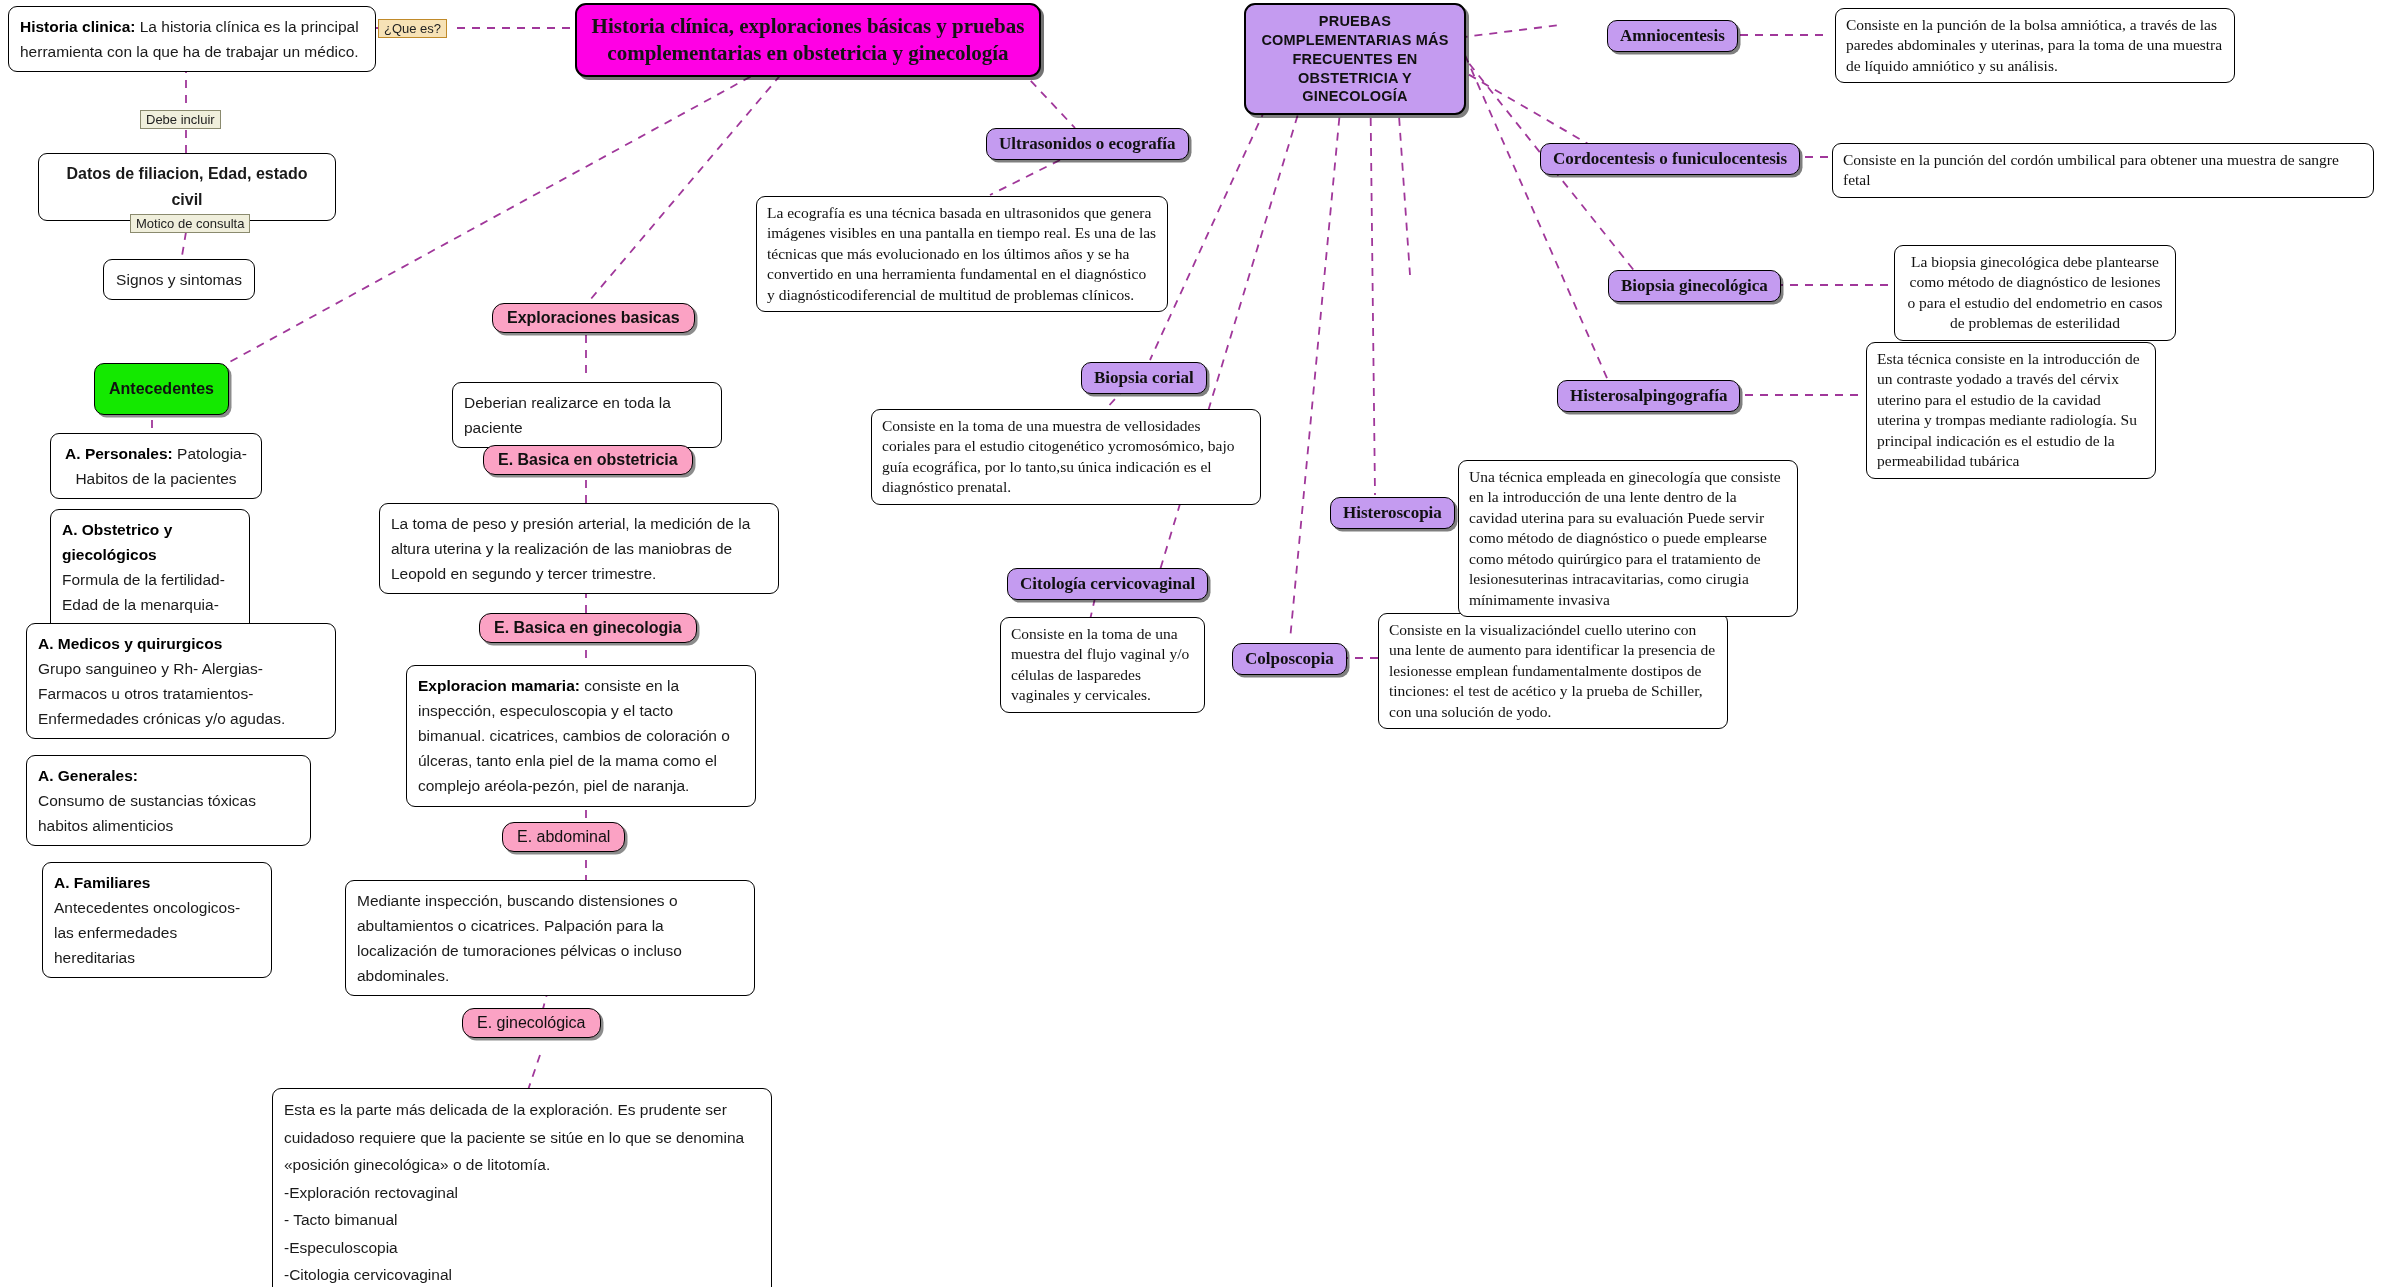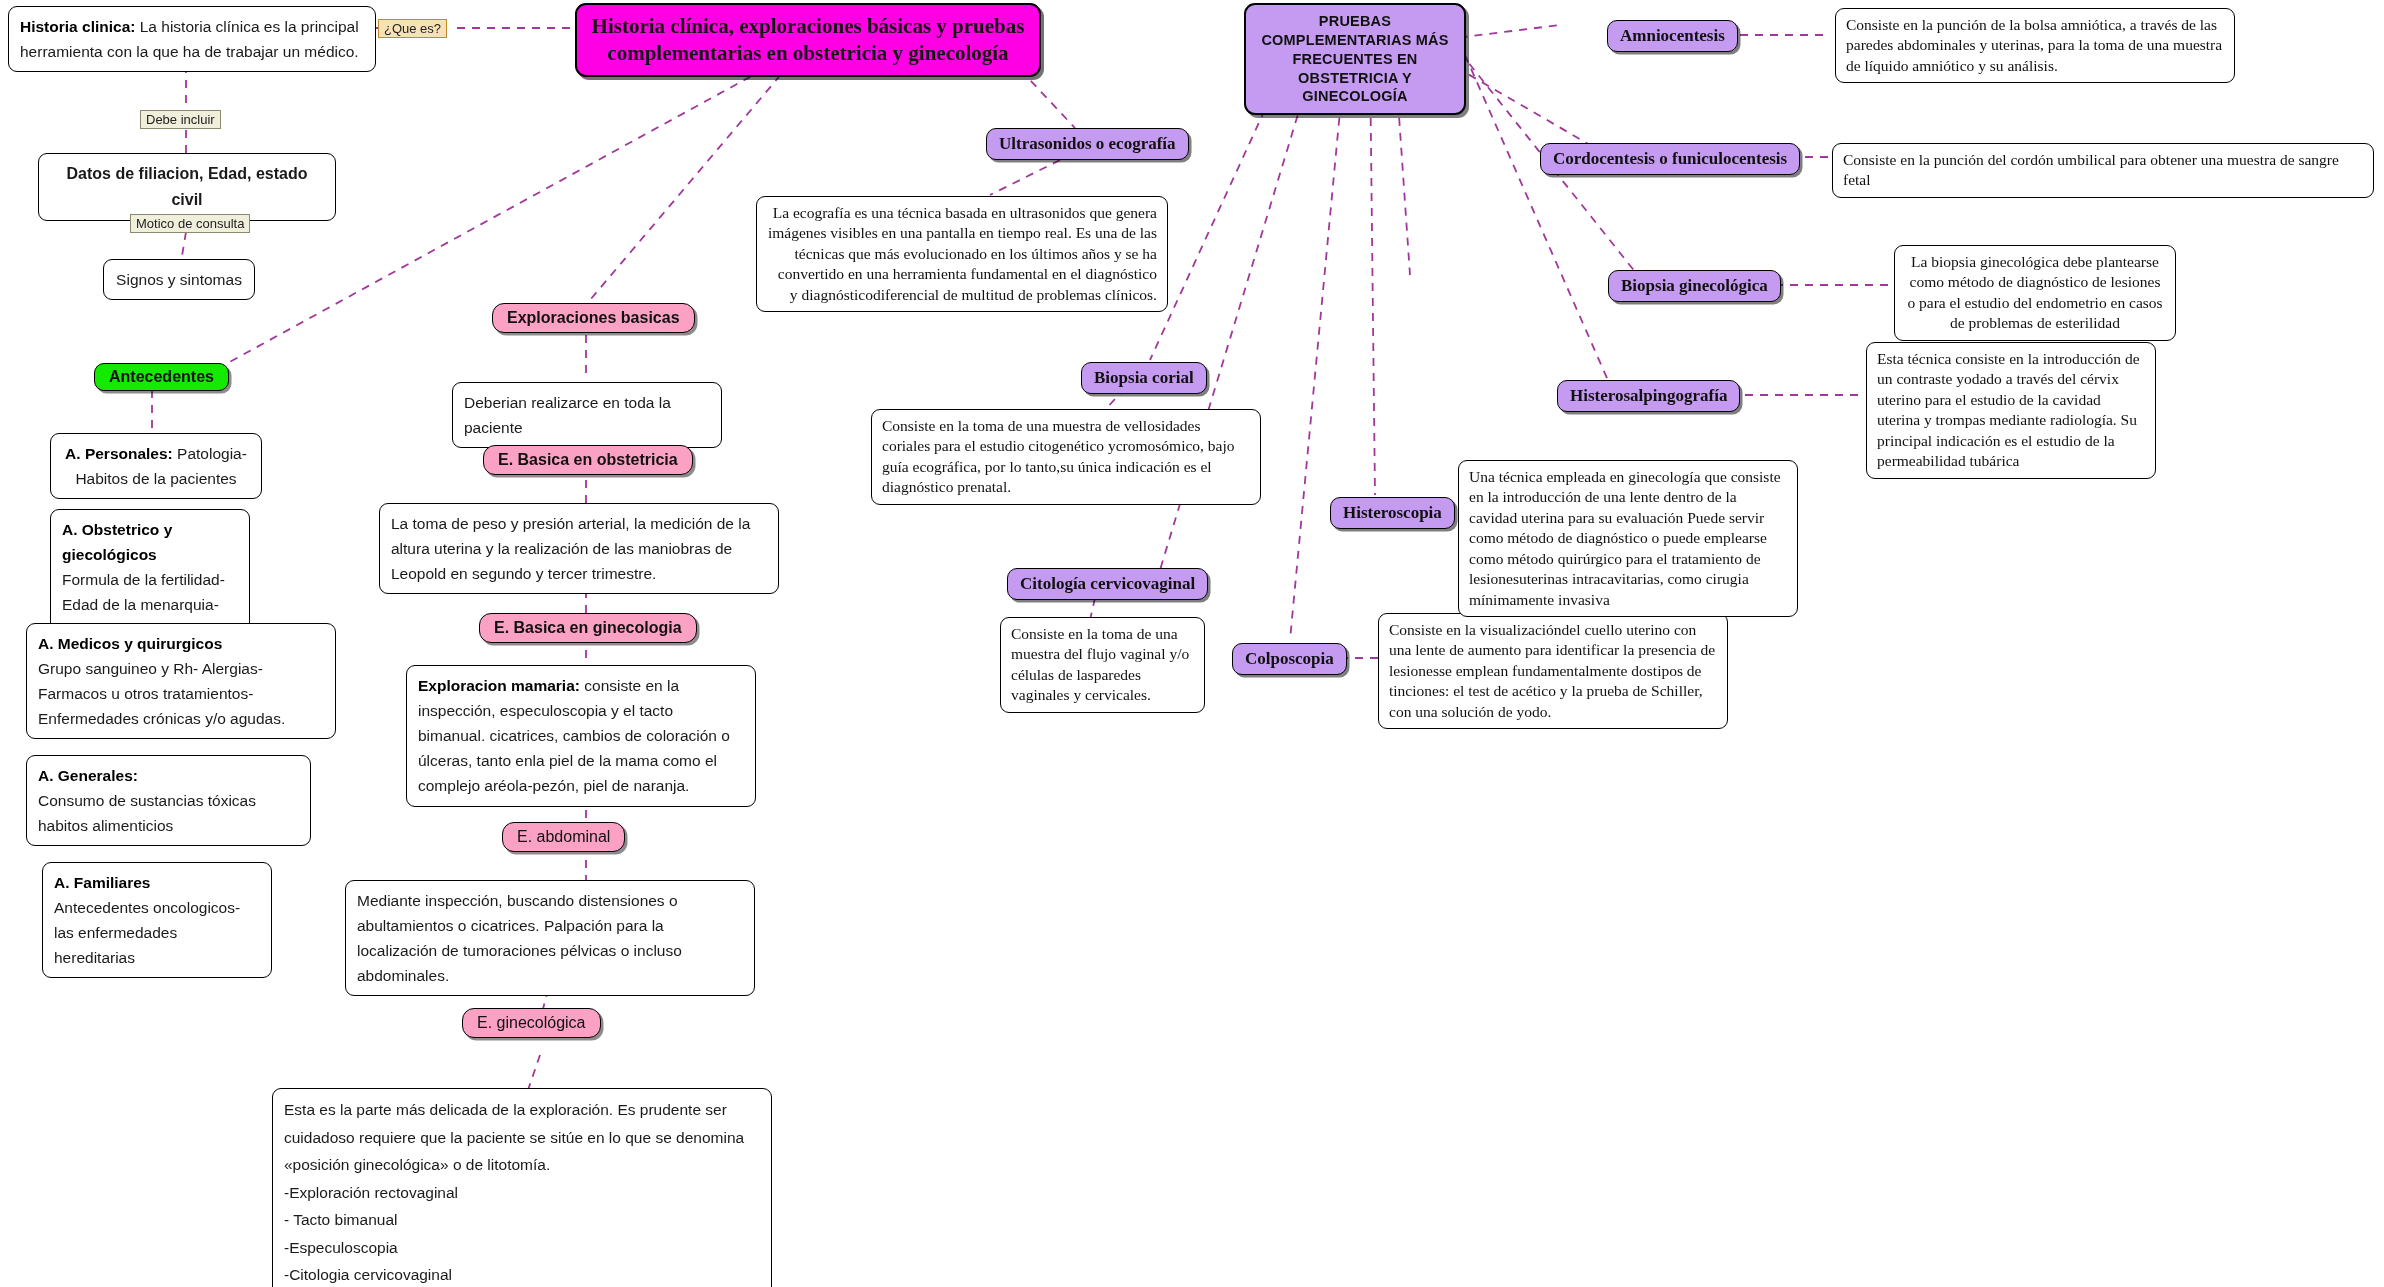--- a/index.html
+++ b/index.html
@@ -60,21 +60,21 @@
     font-weight:bold;font-size:16px;color:#111;text-align:center;
     padding:5px 14px;white-space:nowrap;
   }
   .knode.thin{font-weight:normal;}
 
   
   .gnode{
     background:#14e900;border:1.8px solid #000;border-radius:10px;
     box-shadow:2.5px 2.5px 0 rgba(0,0,0,.45);
     font-weight:bold;font-size:16px;color:#111;text-align:center;
-    padding:4px 14px;white-space:nowrap;
+    padding:16px 14px;white-space:nowrap;
   }
 
   
   .llabel{
     background:#f0efdc;border:1px solid #8a8a6e;
     font-size:13px;color:#222;padding:1px 5px;white-space:nowrap;
   }
   .llabel.orange{background:#f7e2b6;border-color:#c08a2a;}
 </style>
 </head>
@@ -219,21 +219,21 @@
     <div>-Exploración rectovaginal</div>
     <div>- Tacto bimanual</div>
     <div>-Especuloscopia</div>
     <div>-Citologia cervicovaginal</div>
 
   </div>
 
   <div class="node hdr-node" style="left:1244px;top:3px;width:222px;">PRUEBAS COMPLEMENTARIAS MÁS FRECUENTES EN OBSTETRICIA Y GINECOLOGÍA</div>
 
   <div class="node pnode" style="left:986px;top:128px;">Ultrasonidos o ecografía</div>
-  <div class="node sbox" style="left:756px;top:196px;width:412px;text-align:right;">La ecografía es una técnica basada en ultrasonidos que genera imágenes visibles en una pantalla en tiempo real. Es una de las técnicas que más evolucionado en los últimos años y se ha convertido en una herramienta fundamental en el diagnóstico y diagnósticodiferencial de multitud de problemas clínicos.</div>
+  <div class="node sbox" style="left:756px;top:196px;width:412px;">La ecografía es una técnica basada en ultrasonidos que genera imágenes visibles en una pantalla en tiempo real. Es una de las técnicas que más evolucionado en los últimos años y se ha convertido en una herramienta fundamental en el diagnóstico y diagnósticodiferencial de multitud de problemas clínicos.</div>
 
   <div class="node pnode" style="left:1081px;top:362px;">Biopsia corial</div>
   <div class="node sbox" style="left:840px;top:409px;width:390px;margin-left:31px;">Consiste en la toma de una muestra de vellosidades coriales para el estudio citogenético ycromosómico, bajo guía ecográfica, por lo tanto,su única indicación es el diagnóstico prenatal.</div>
 
   <div class="node pnode" style="left:1007px;top:568px;">Citología cervicovaginal</div>
   <div class="node sbox" style="left:1000px;top:617px;width:205px;"> Consiste en la toma de una muestra del flujo vaginal y/o células de lasparedes vaginales y cervicales.</div>
 
   <div class="node pnode" style="left:1232px;top:643px;">Colposcopia</div>
   <div class="node sbox" style="left:1378px;top:613px;width:350px;">Consiste en la visualizacióndel cuello uterino con una lente de aumento para identificar la presencia de lesionesse emplean fundamentalmente dostipos de tinciones: el test de acético y la prueba de Schiller, con una solución de yodo.</div>
 

